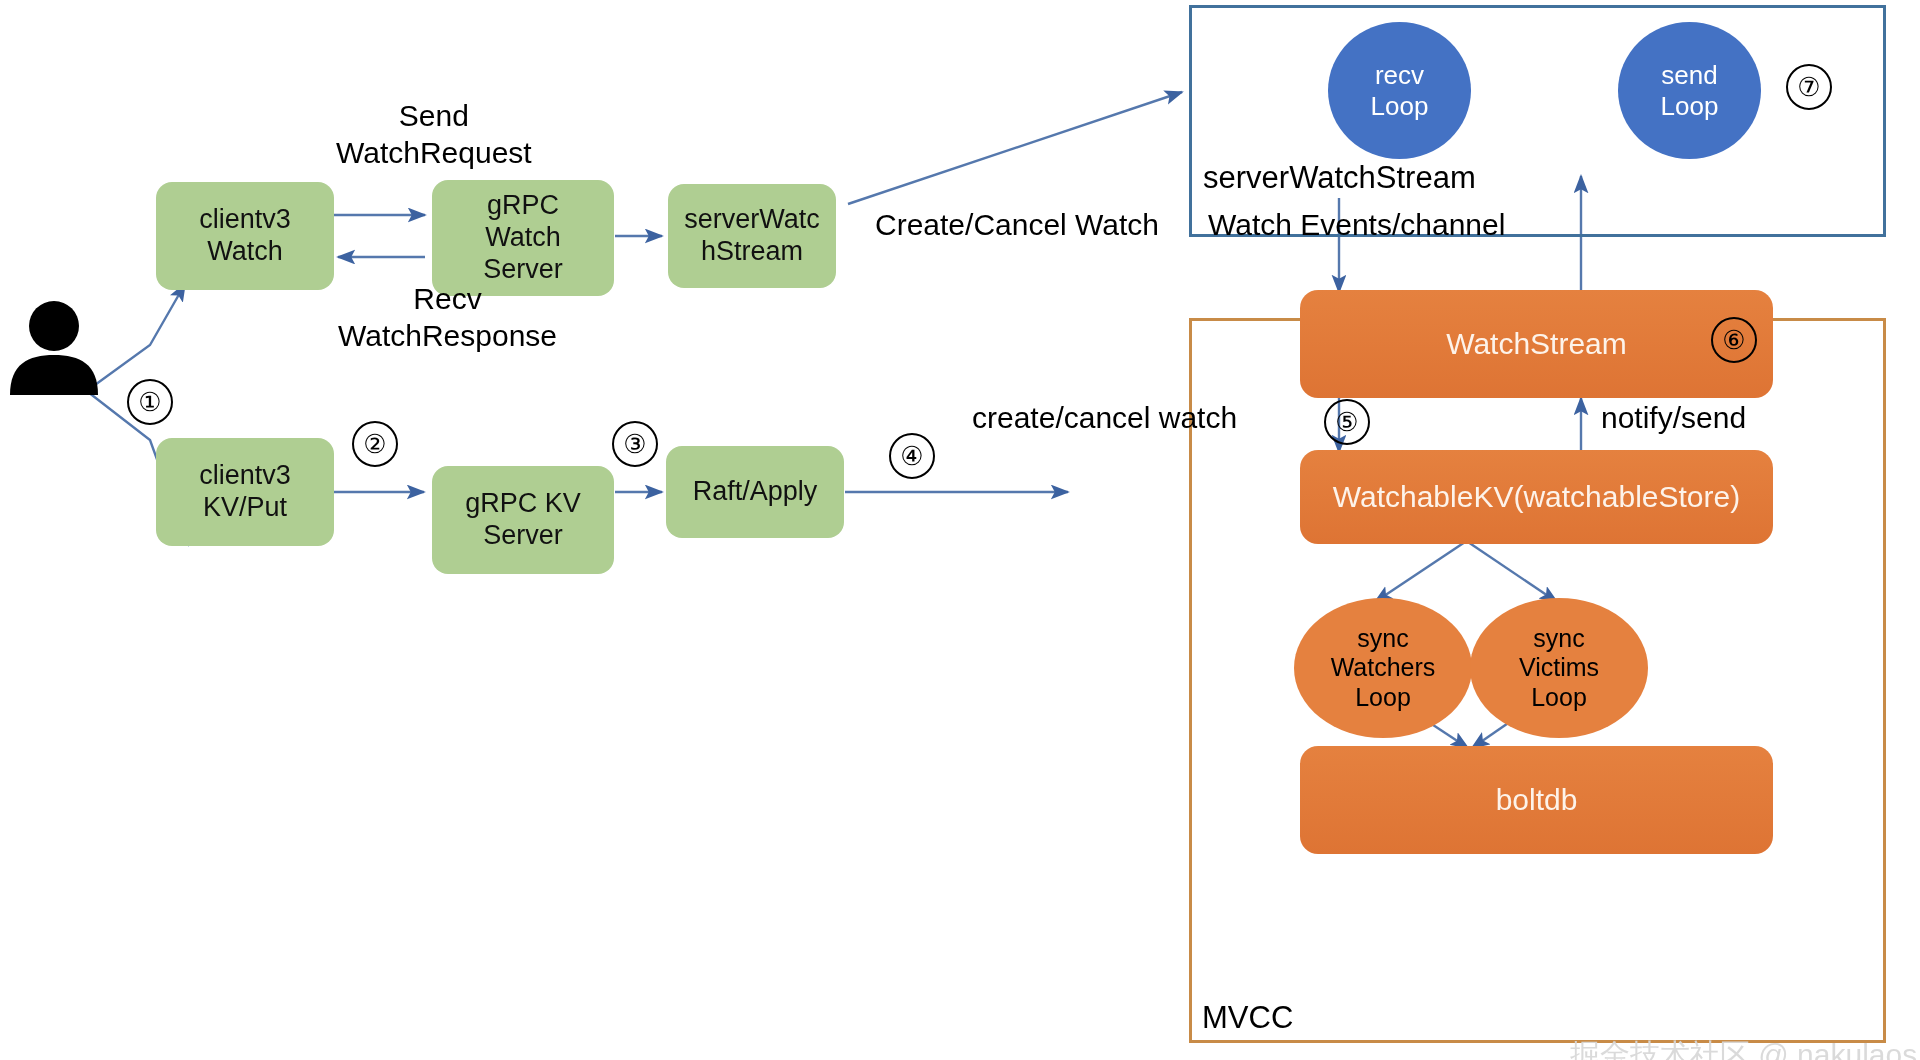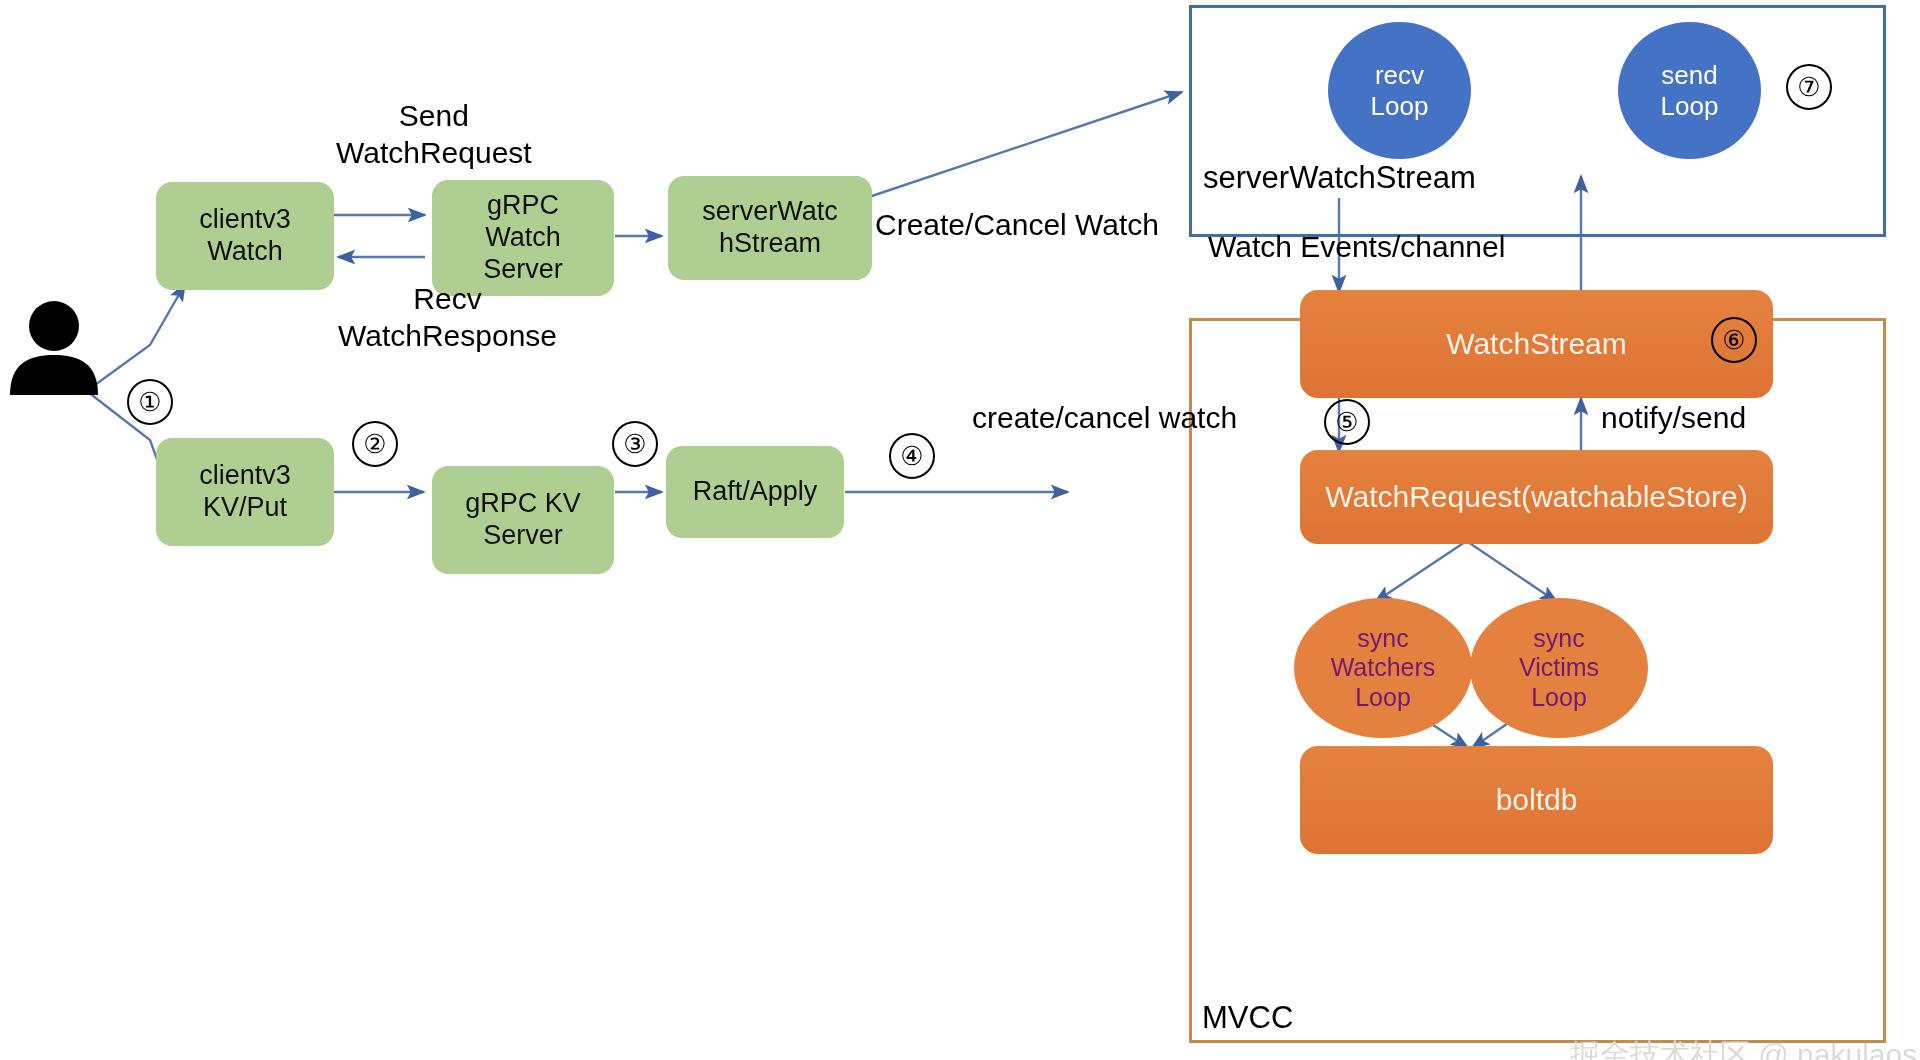--- a/index.html
+++ b/index.html
@@ -49,21 +49,21 @@
   }
   .blue-ellipse {
     background: #4472C4;
     border-radius: 50%;
     color: #ffffff;
     font-size: 26px;
   }
   .orange-ellipse {
     background: #E5813F;
     border-radius: 50%;
-    color: #701a75;
+    color: #000000;
     font-size: 25px;
   }
   
   .container-box {
     position: absolute;
     box-sizing: border-box;
     background: transparent;
   }
   .swstream-container { border: 3px solid #41719C; }
   .mvcc-container { border: 3px solid #C88B47; }
@@ -169,21 +169,21 @@
   </div>
 
   <div class="node green-box" style="left:432px; top:180px; width:182px; height:116px;">
     <span>
       <span>gRPC</span><br>
       <span>Watch</span><br>
       <span>Server</span>
     </span>
   </div>
 
-  <div class="node green-box" style="left:668px; top:176px; width:204px; height:104px;">
+  <div class="node green-box" style="left:668px; top:184px; width:168px; height:104px;">
     <span>
       <span>serverWatc</span><br>
       <span>hStream</span>
     </span>
   </div>
 
   <div class="node green-box" style="left:156px; top:438px; width:178px; height:108px;">
     <span>
       <span>clientv3</span><br>
       <span>KV/Put</span>
@@ -221,21 +221,21 @@
 
   <div class="step-marker" style="left:1786px; top:64px;">⑦</div>
 
   <div class="container-box mvcc-container" style="left:1189px; top:318px; width:697px; height:725px;"></div>
 
   <div class="node orange-box" style="left:1300px; top:290px; width:473px; height:108px;">
     <span>WatchStream</span>
   </div>
 
   <div class="node orange-box" style="left:1300px; top:450px; width:473px; height:94px;">
-    <span>WatchRequest(watchableStore)</span>
+    <span>WatchableKV(watchableStore)</span>
   </div>
 
   <div class="node orange-ellipse" style="left:1294px; top:598px; width:178px; height:140px;">
     <span>
       <span>sync</span><br>
       <span>Watchers</span><br>
       <span>Loop</span>
     </span>
   </div>
 
@@ -260,21 +260,21 @@
     <span>WatchRequest</span>
   </div>
 
   <div class="edge-label" style="left:338px; top:280px;">
     <span>Recv</span><br>
     <span>WatchResponse</span>
   </div>
 
   <div class="edge-label" style="left:875px; top:206px;">Create/Cancel Watch</div>
 
-  <div class="edge-label" style="left:1208px; top:206px;margin-top:22px;">Watch Events/channel</div>
+  <div class="edge-label" style="left:1208px; top:206px;">Watch Events/channel</div>
 
   <div class="edge-label" style="left:972px; top:399px;">create/cancel watch</div>
 
   <div class="edge-label" style="left:1601px; top:399px;">notify/send</div>
 
   <div class="step-marker" style="left:127px; top:379px;">①</div>
   <div class="step-marker" style="left:352px; top:421px;">②</div>
   <div class="step-marker" style="left:612px; top:421px;">③</div>
   <div class="step-marker" style="left:889px; top:433px;">④</div>
   <div class="step-marker" style="left:1324px; top:399px;">⑤</div>

